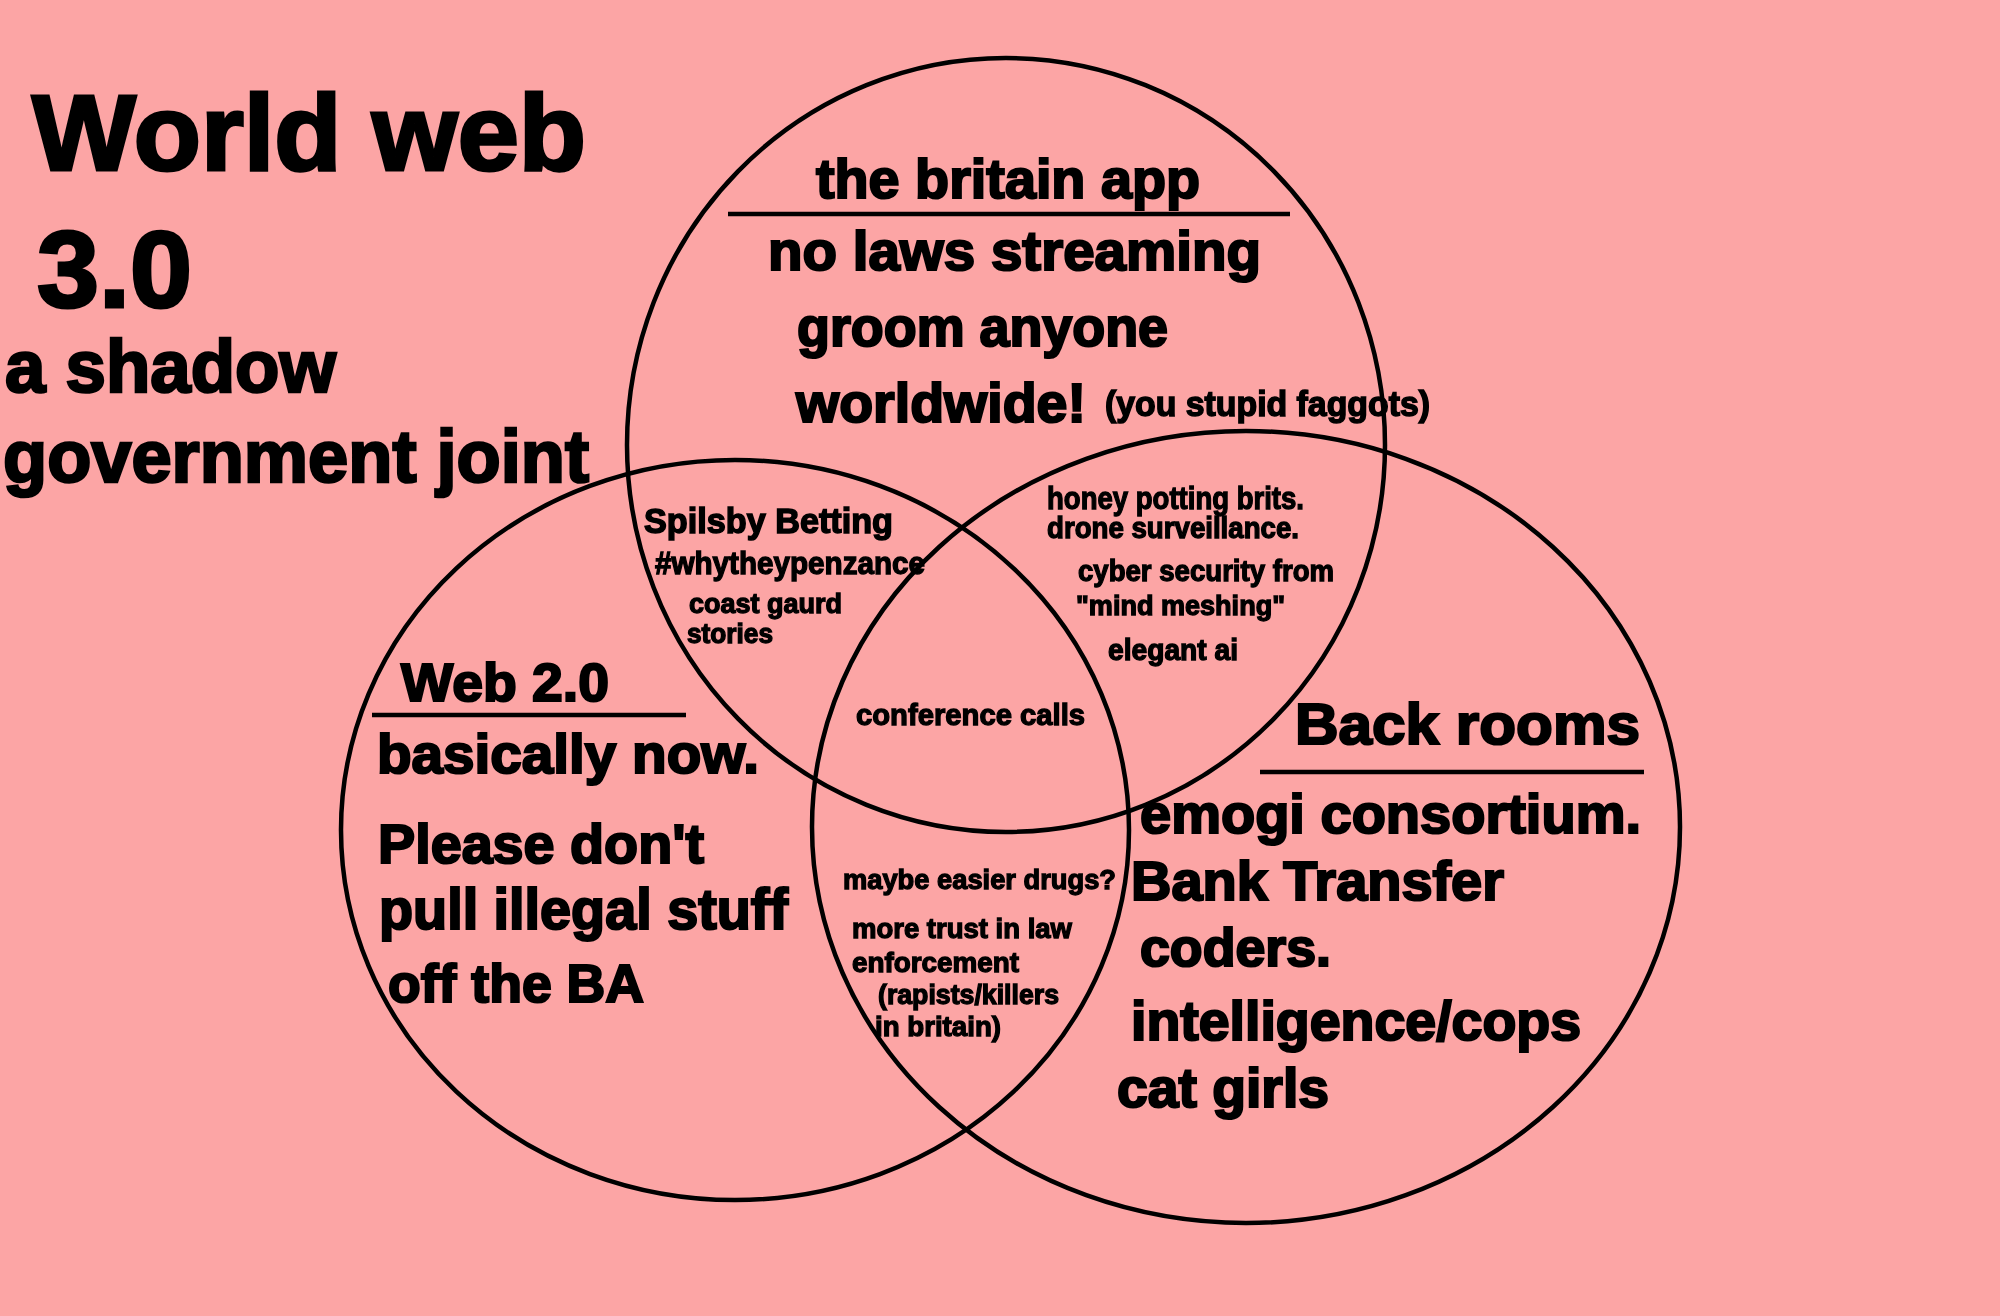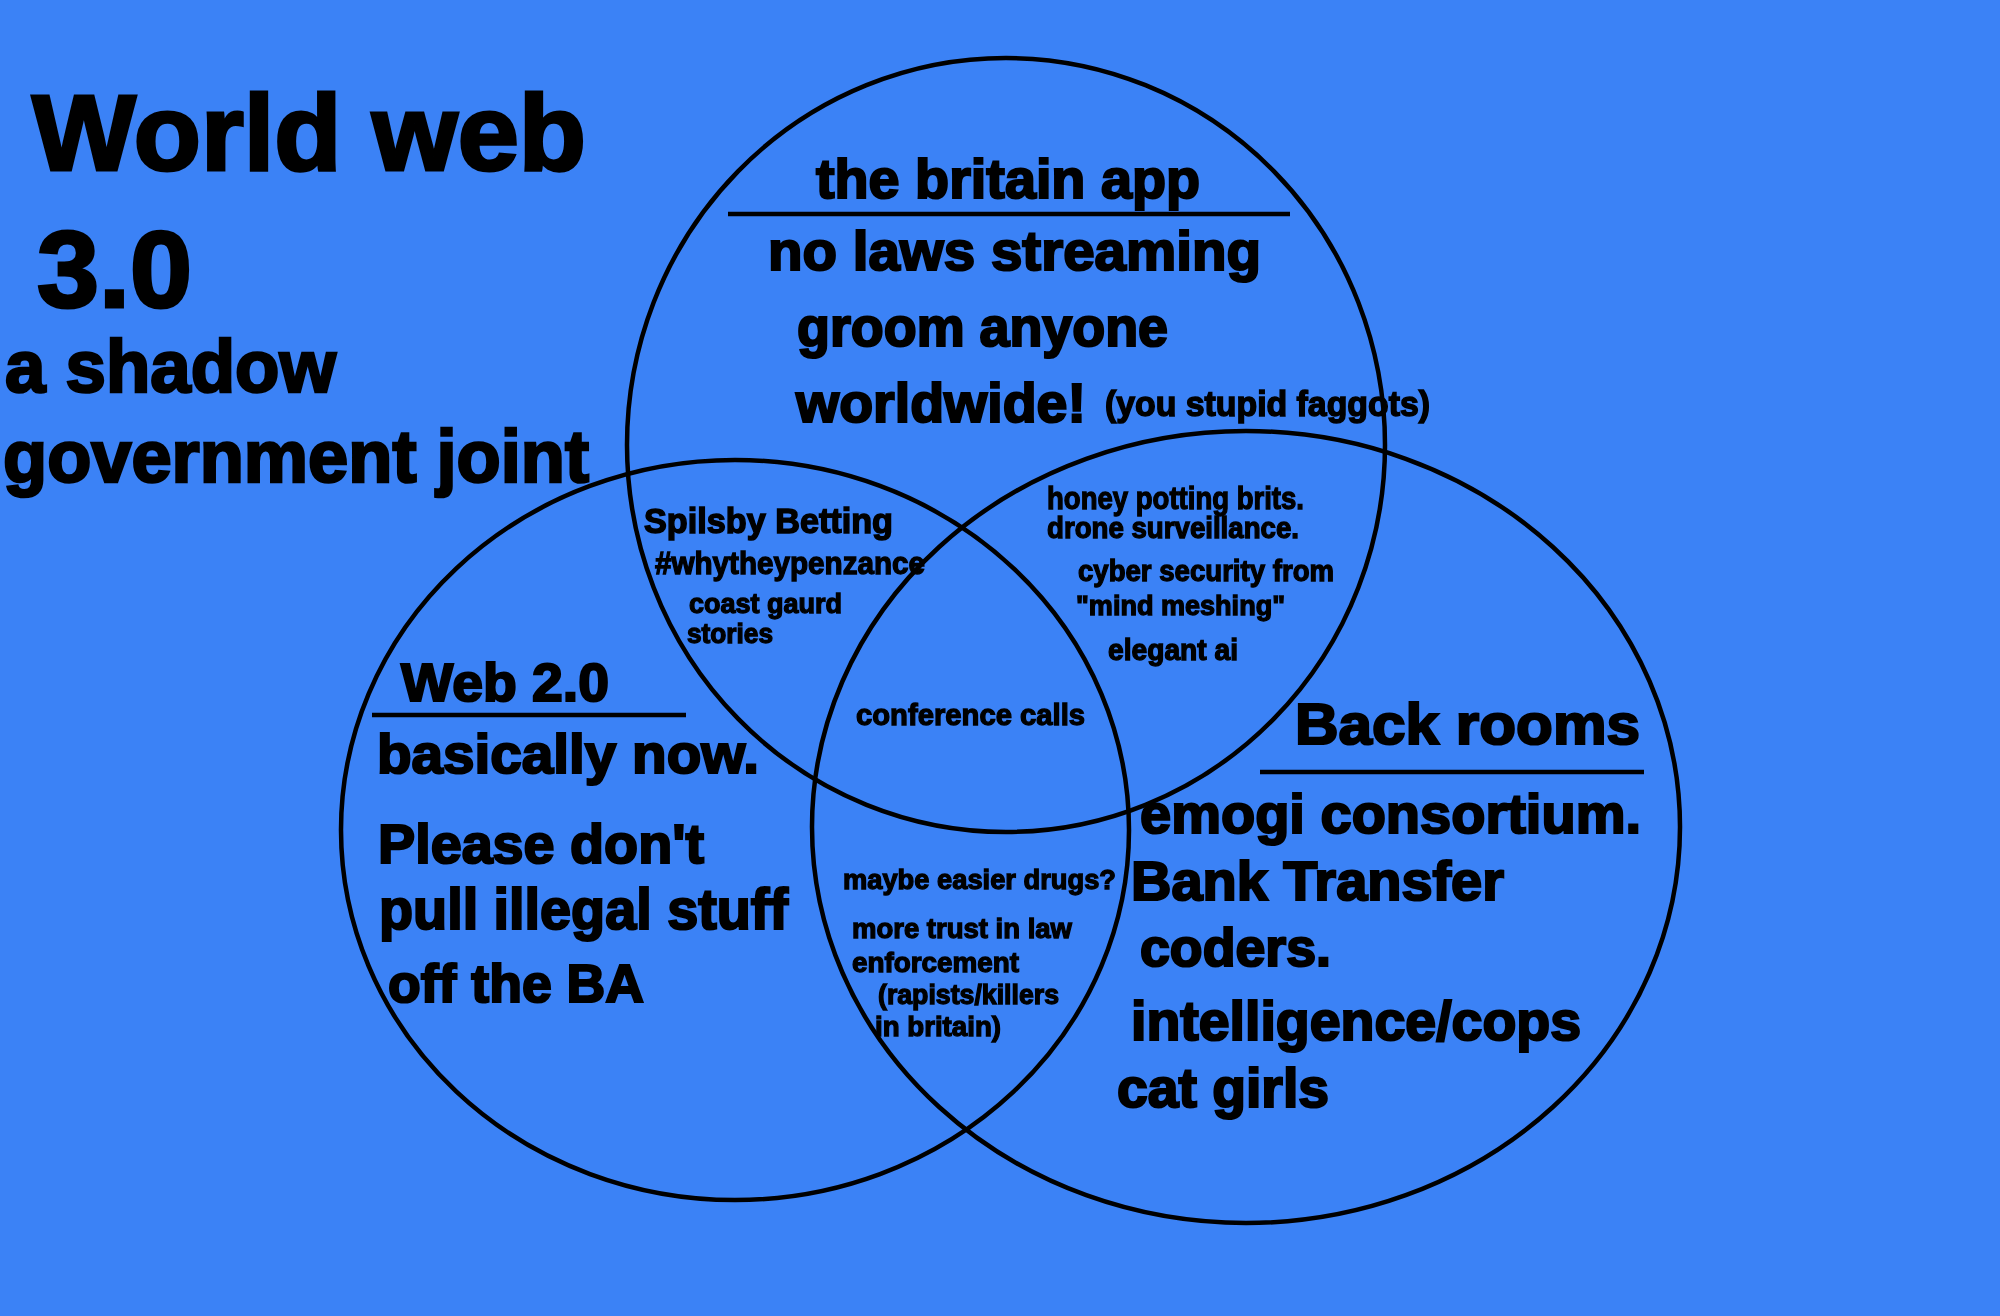--- a/index.html
+++ b/index.html
@@ -1,16 +1,16 @@
 <!DOCTYPE html>
 <html><head>
 <meta charset="utf-8">
 <style>
   html,body{margin:0;padding:0;background:#fff;}
-  #page{position:relative;width:2000px;height:1316px;background:#3b82f6;overflow:hidden;}
+  #page{position:relative;width:2000px;height:1316px;background:#fca5a5;overflow:hidden;}
   svg{position:absolute;left:0;top:0;}
   text{font-family:"Liberation Sans",sans-serif;font-weight:bold;fill:#000;}
 </style>
 </head>
 <body>
 <div id="page">
 <svg width="2000" height="1316" viewBox="0 0 2000 1316">
 
   <g fill="none" stroke="#000" stroke-width="4.5">
     <ellipse cx="1006" cy="445" rx="379" ry="387"></ellipse>

